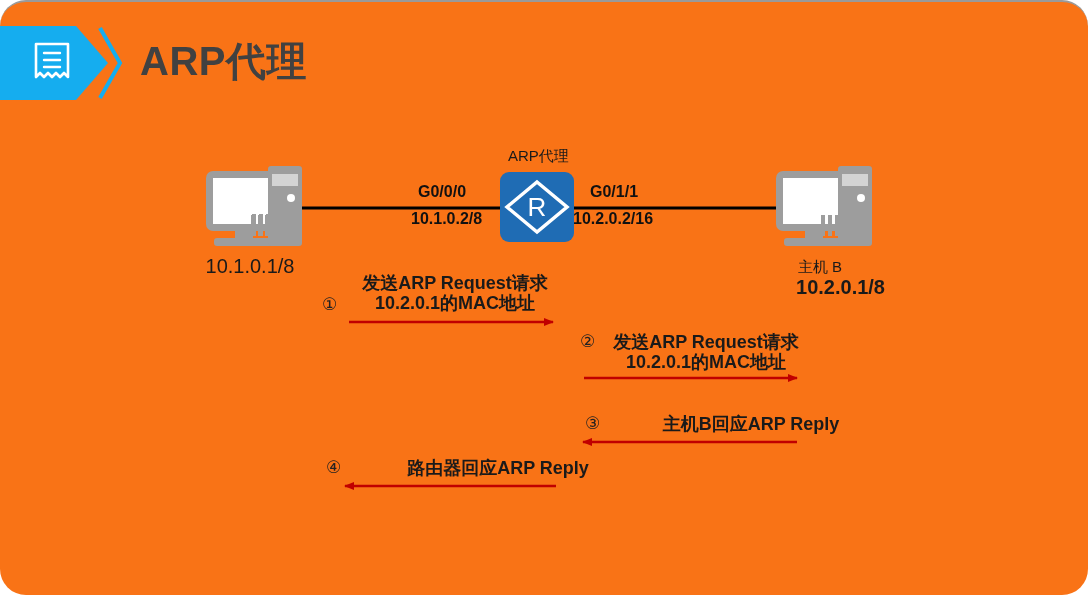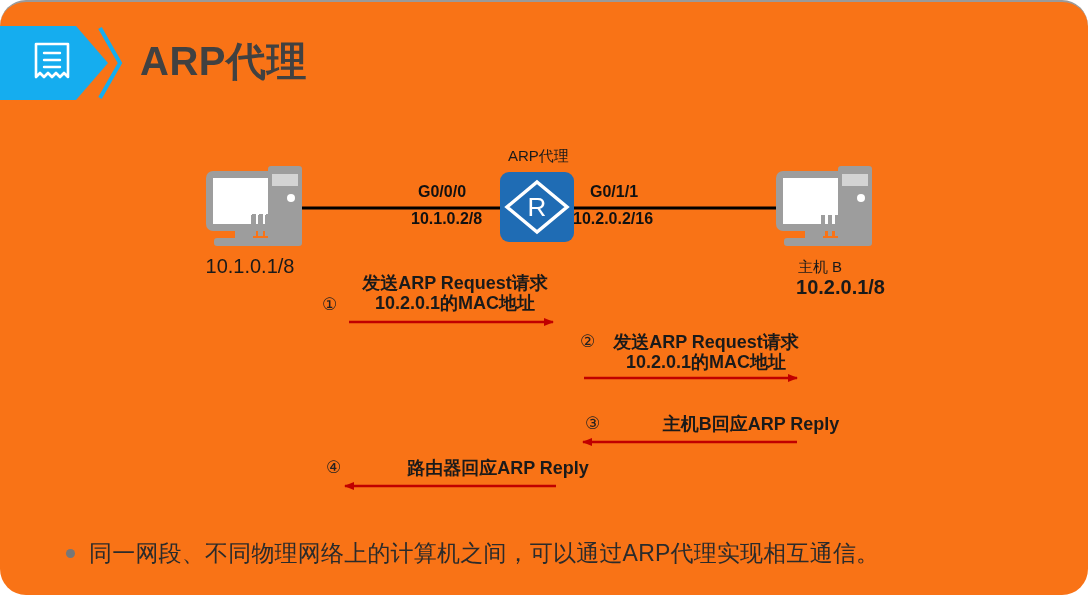--- a/index.html
+++ b/index.html
@@ -253,18 +253,14 @@
   <div class="step-num" style="left:585px; top:411px;">③</div>
   <div class="step-text" style="left:611px; top:412px; width:200px; text-align:center;margin-left:40px;">
     <div>主机B回应ARP Reply</div>
   </div>
 
   <div class="step-num" style="left:326px; top:455px;">④</div>
   <div class="step-text" style="left:378px; top:456px; width:200px; text-align:center;margin-left:20px;">
     <div>路由器回应ARP Reply</div>
   </div>
 
-  <div id="bullet-row">
-    <span id="bullet-dot"></span>
-    <span id="bullet-text">同一网段、不同物理网络上的计算机之间，可以通过ARP代理实现相互通信。</span>
-  </div>
 
 </div>
 
 </body></html>

